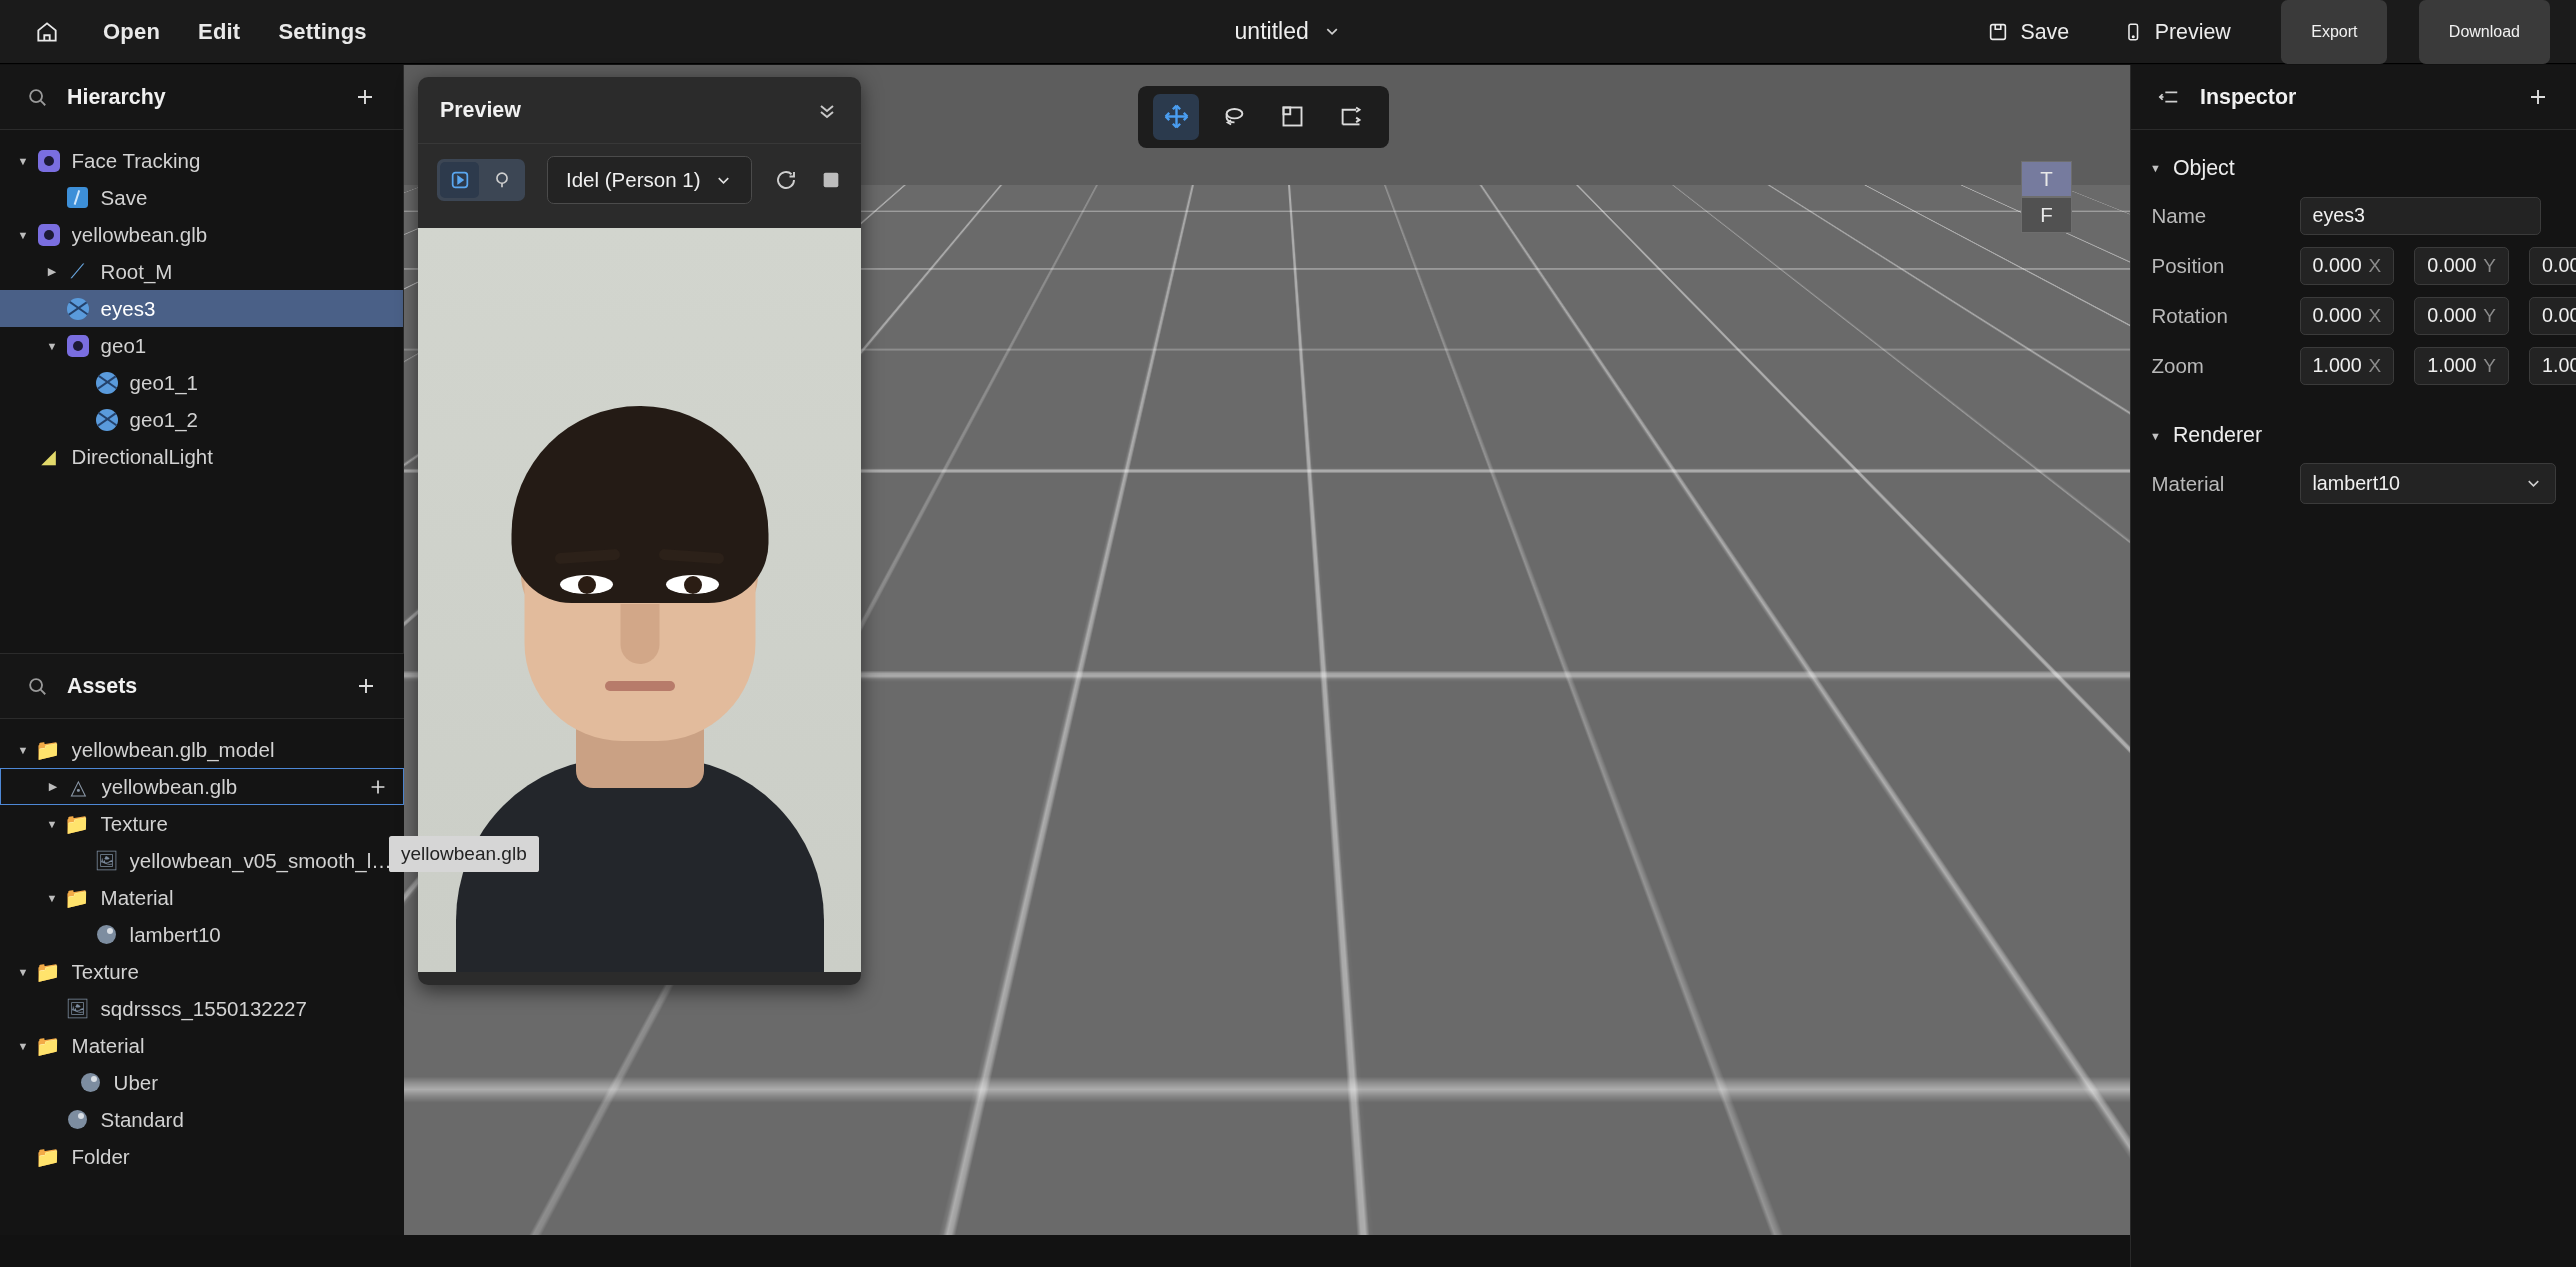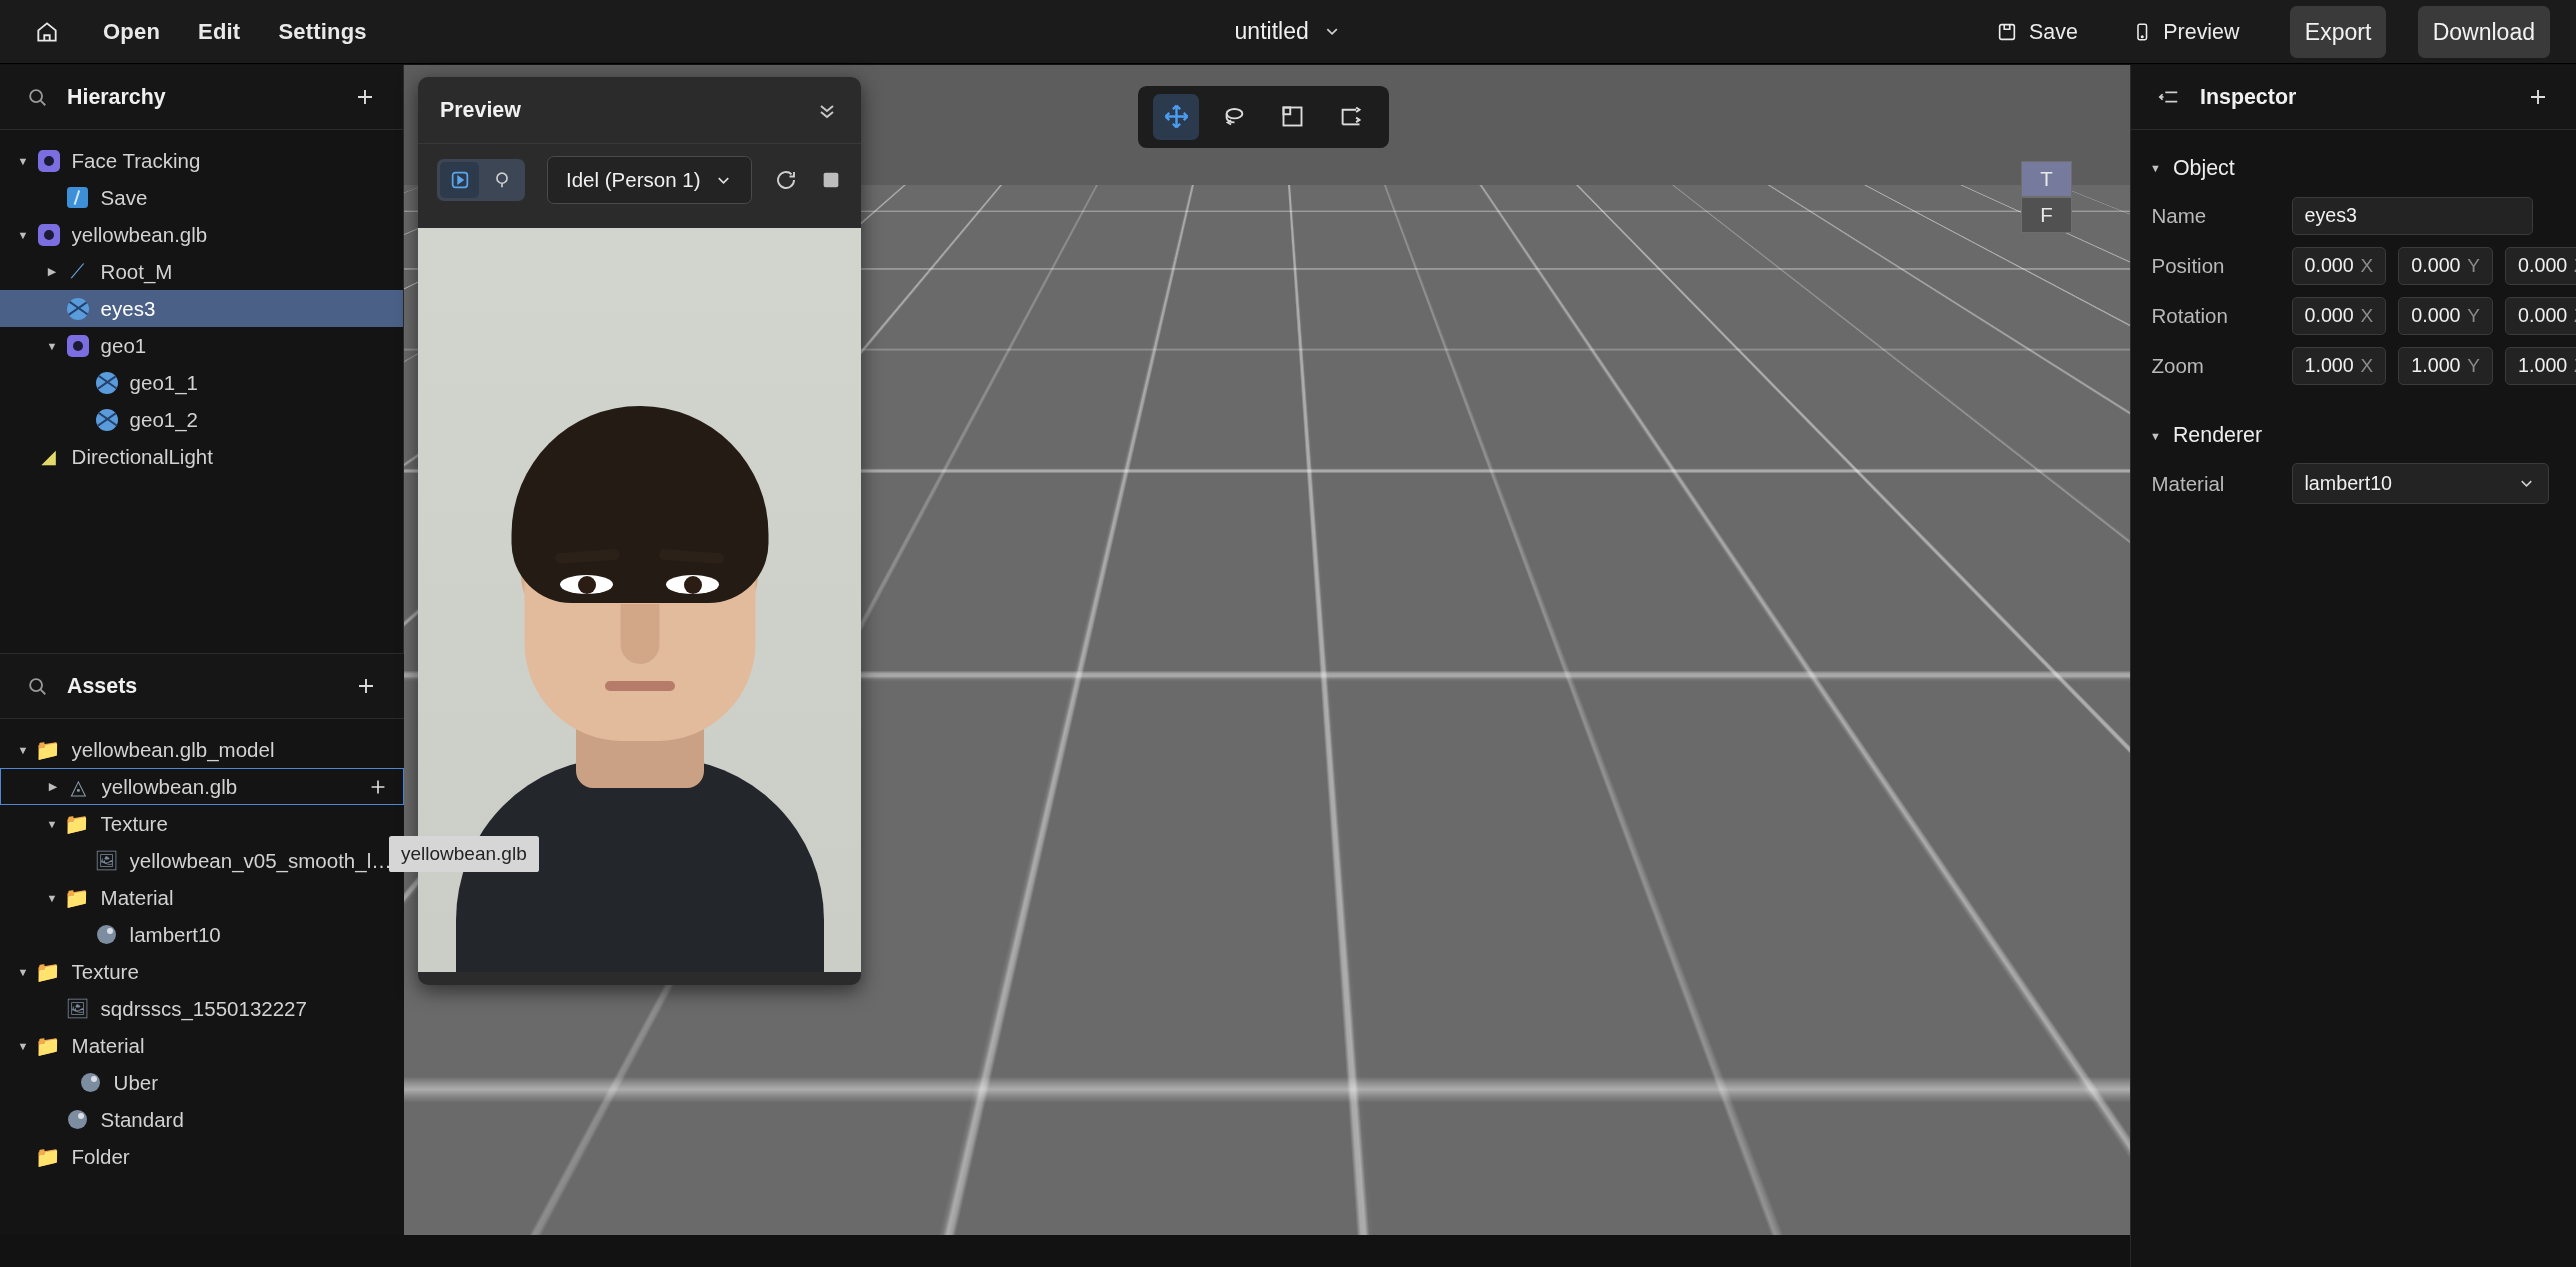--- a/index.html
+++ b/index.html
@@ -32,23 +32,23 @@
   .topbar-right {
     position: absolute; right: 26px; top: 0; height: 64px;
     display: flex; align-items: center; gap: 16px;
   }
   .tb-action {
     display: flex; align-items: center; gap: 11px; padding: 0 19px; cursor: pointer;
     color: #ececec; font-size: 21.4px; height: 41px;
   }
   .tb-button {
     display: flex; align-items: center; justify-content: center;
-    height: 52px; padding: 0 15px; margin-left: 15.4px;
+    height: 64px; padding: 0 30px; margin-left: 15.4px;
     background: #3a3a3a; border-radius: 6.8px;
-    color: #f2f2f2; font-size: 23px; cursor: pointer;
+    color: #f2f2f2; font-size: 16px; cursor: pointer;
   }
 
   
   .leftpanel {
     position: absolute; left: 0; top: 65px; width: 404px; height: 1170px;
     background: #141414; border-right: 0.9px solid #2a2a2a;
   }
   .panel-head {
     height: 65px; display: flex; align-items: center; padding: 0 26px;
     border-bottom: 0.9px solid #2b2b2b; background: #161616;
@@ -228,21 +228,21 @@
   }
 
   
   .inspector {
     position: absolute; right: 0; top: 65px; width: 446px; height: 1202px;
     background: #141414; border-left: 0.9px solid #2a2a2a;
   }
   .insp-body { padding: 15.4px 0 0 0; }
   .section-head { display: flex; align-items: center; padding: 10.3px 0 10.3px 19px; font-size: 21.4px; color: #ededed; cursor: pointer; }
   .section-head .carets { font-size: 11px; margin-right: 12px; color: #c2c2c2; }
-  .prop-row { display: flex; align-items: center; height: 50px; padding: 0 20.5px; gap: 12px; }
+  .prop-row { display: flex; align-items: center; height: 50px; padding: 0 20.5px; gap: 20px; }
   .prop-label { width: 128px; min-width: 128px; font-size: 20.5px; color: #b9b9b9; }
   .field {
     background: #232323; border: 0.9px solid #3b3b3b; border-radius: 5.1px; height: 38px;
     display: flex; align-items: center; padding: 0 12px; color: #f0f0f0; font-size: 19.7px;
     cursor: text;
   }
   .field.name { width: 241px; }
   .field.order { width: 86px; }
   .field.triple { flex: 1; justify-content: space-between; }
   .axis-tag { color: #8b8b8b; font-size: 19px; margin-left: 6.8px; }

